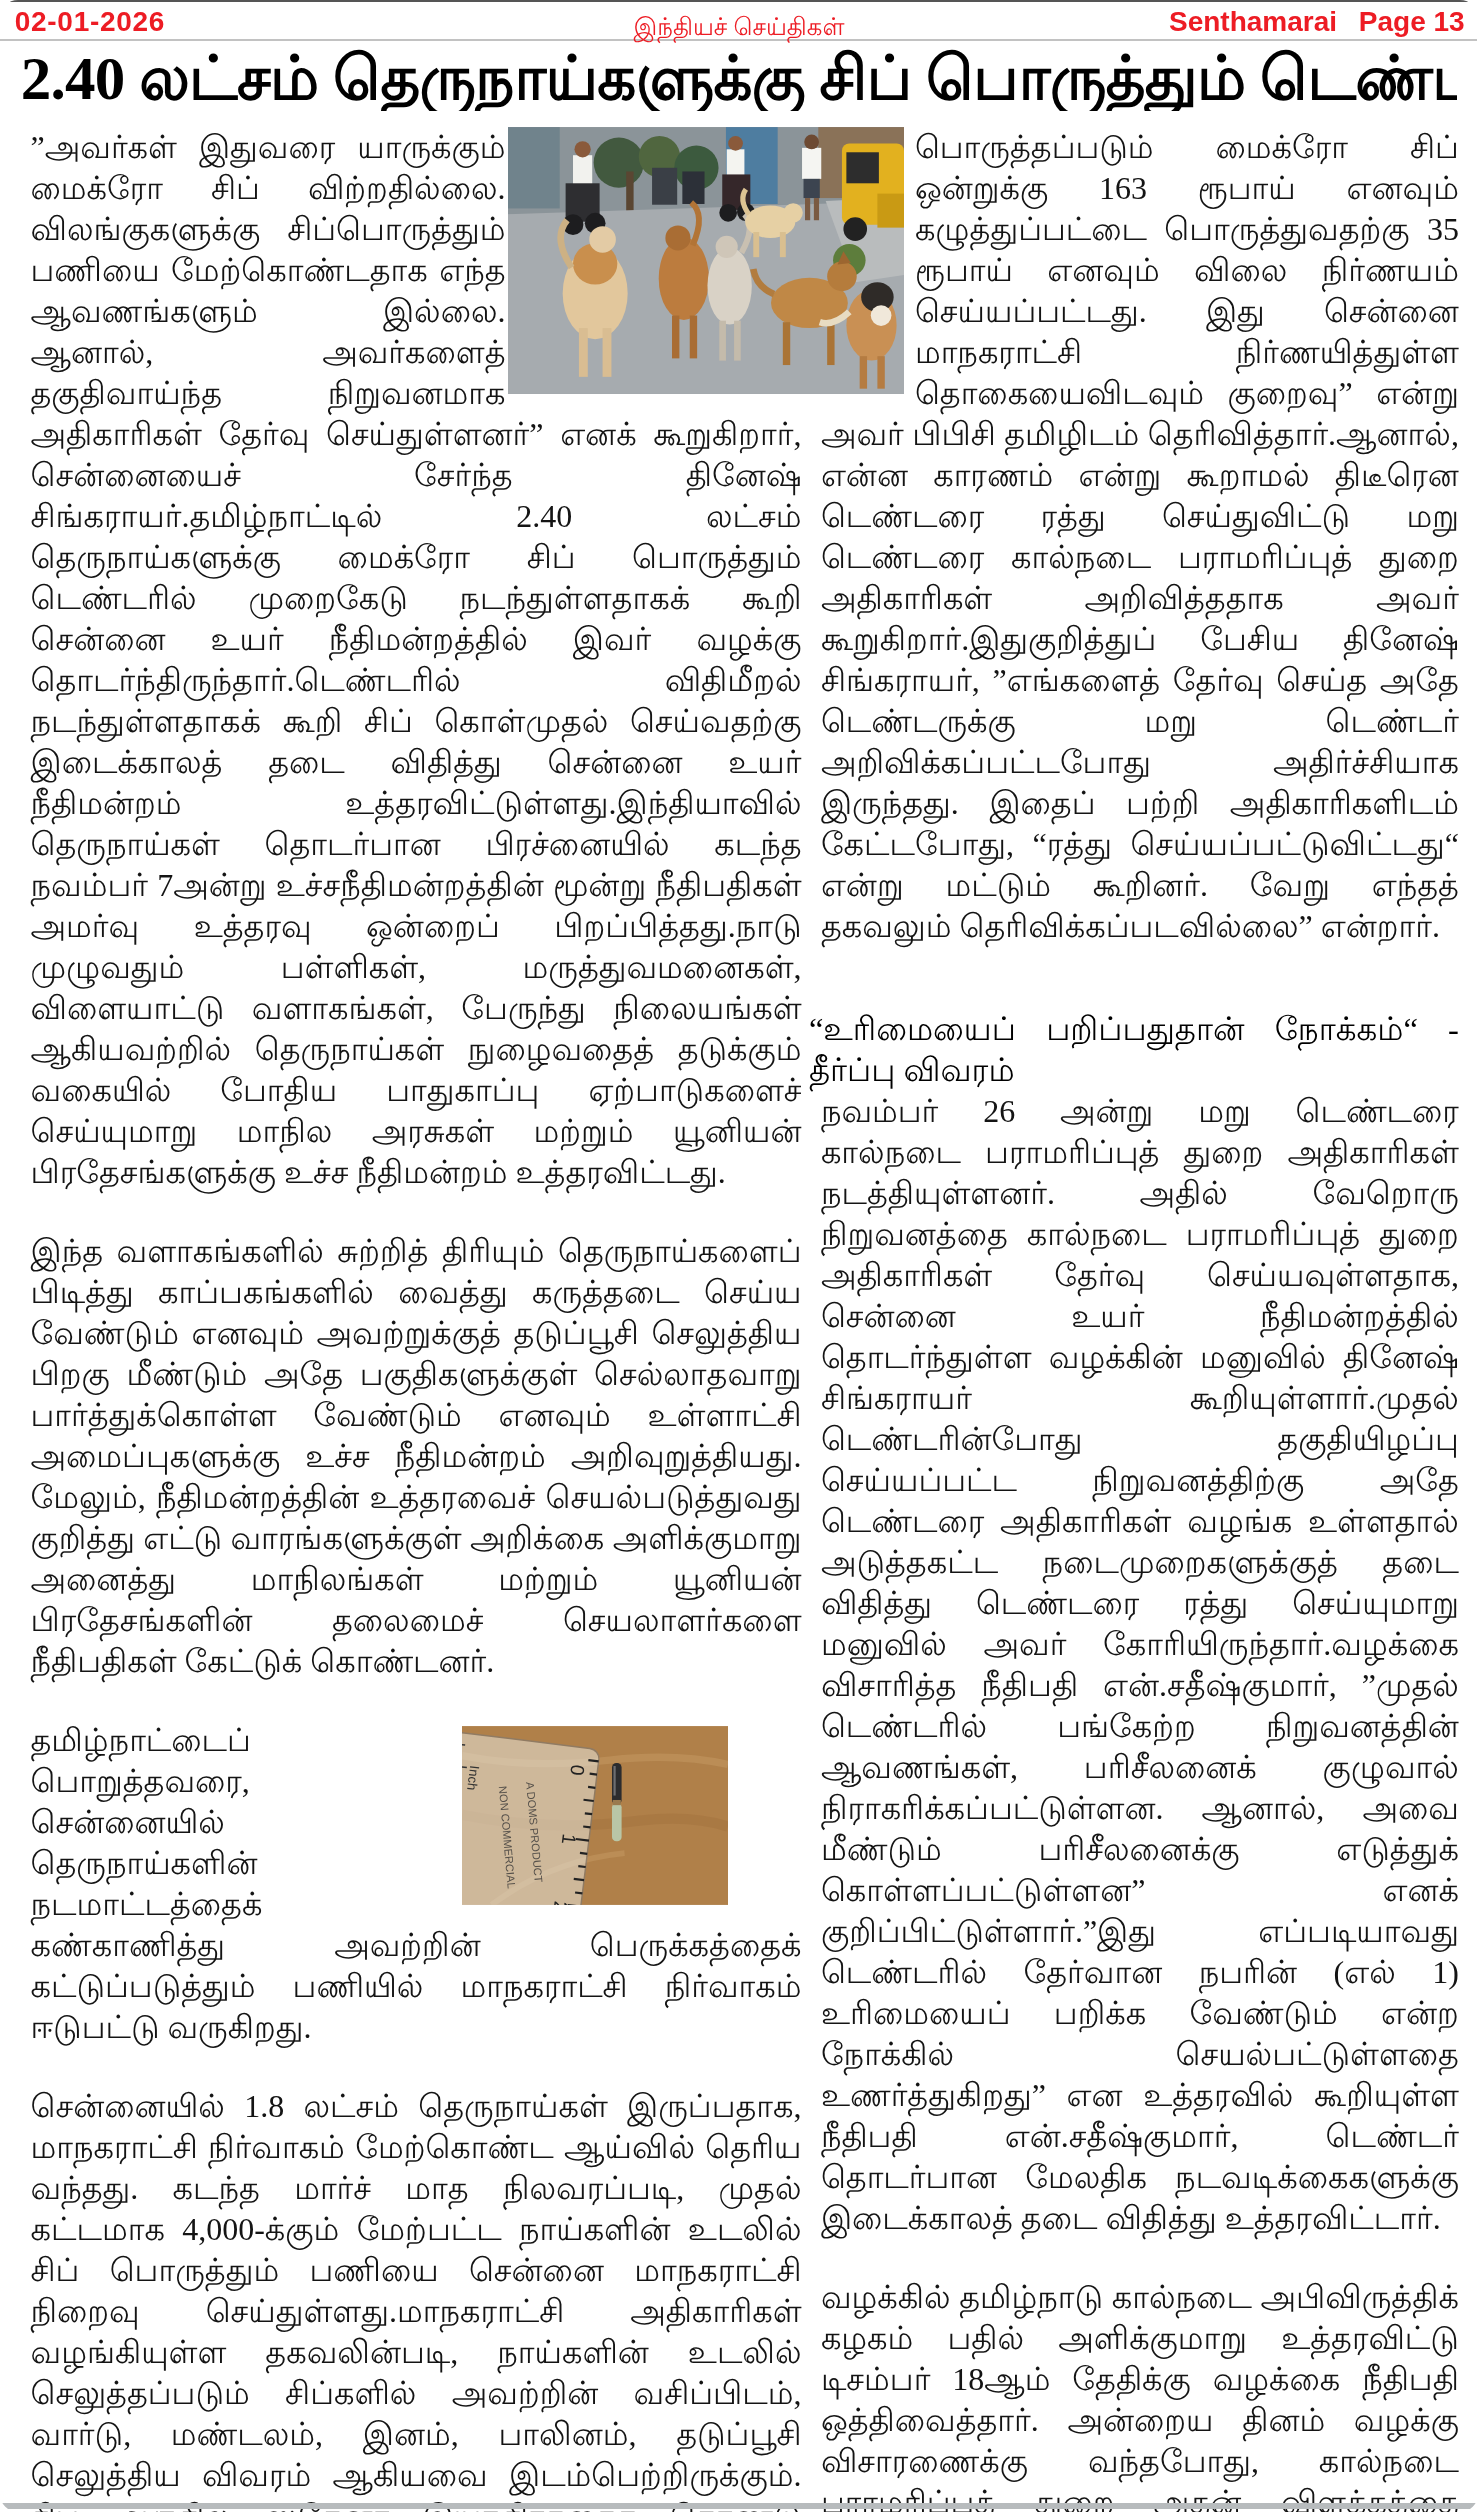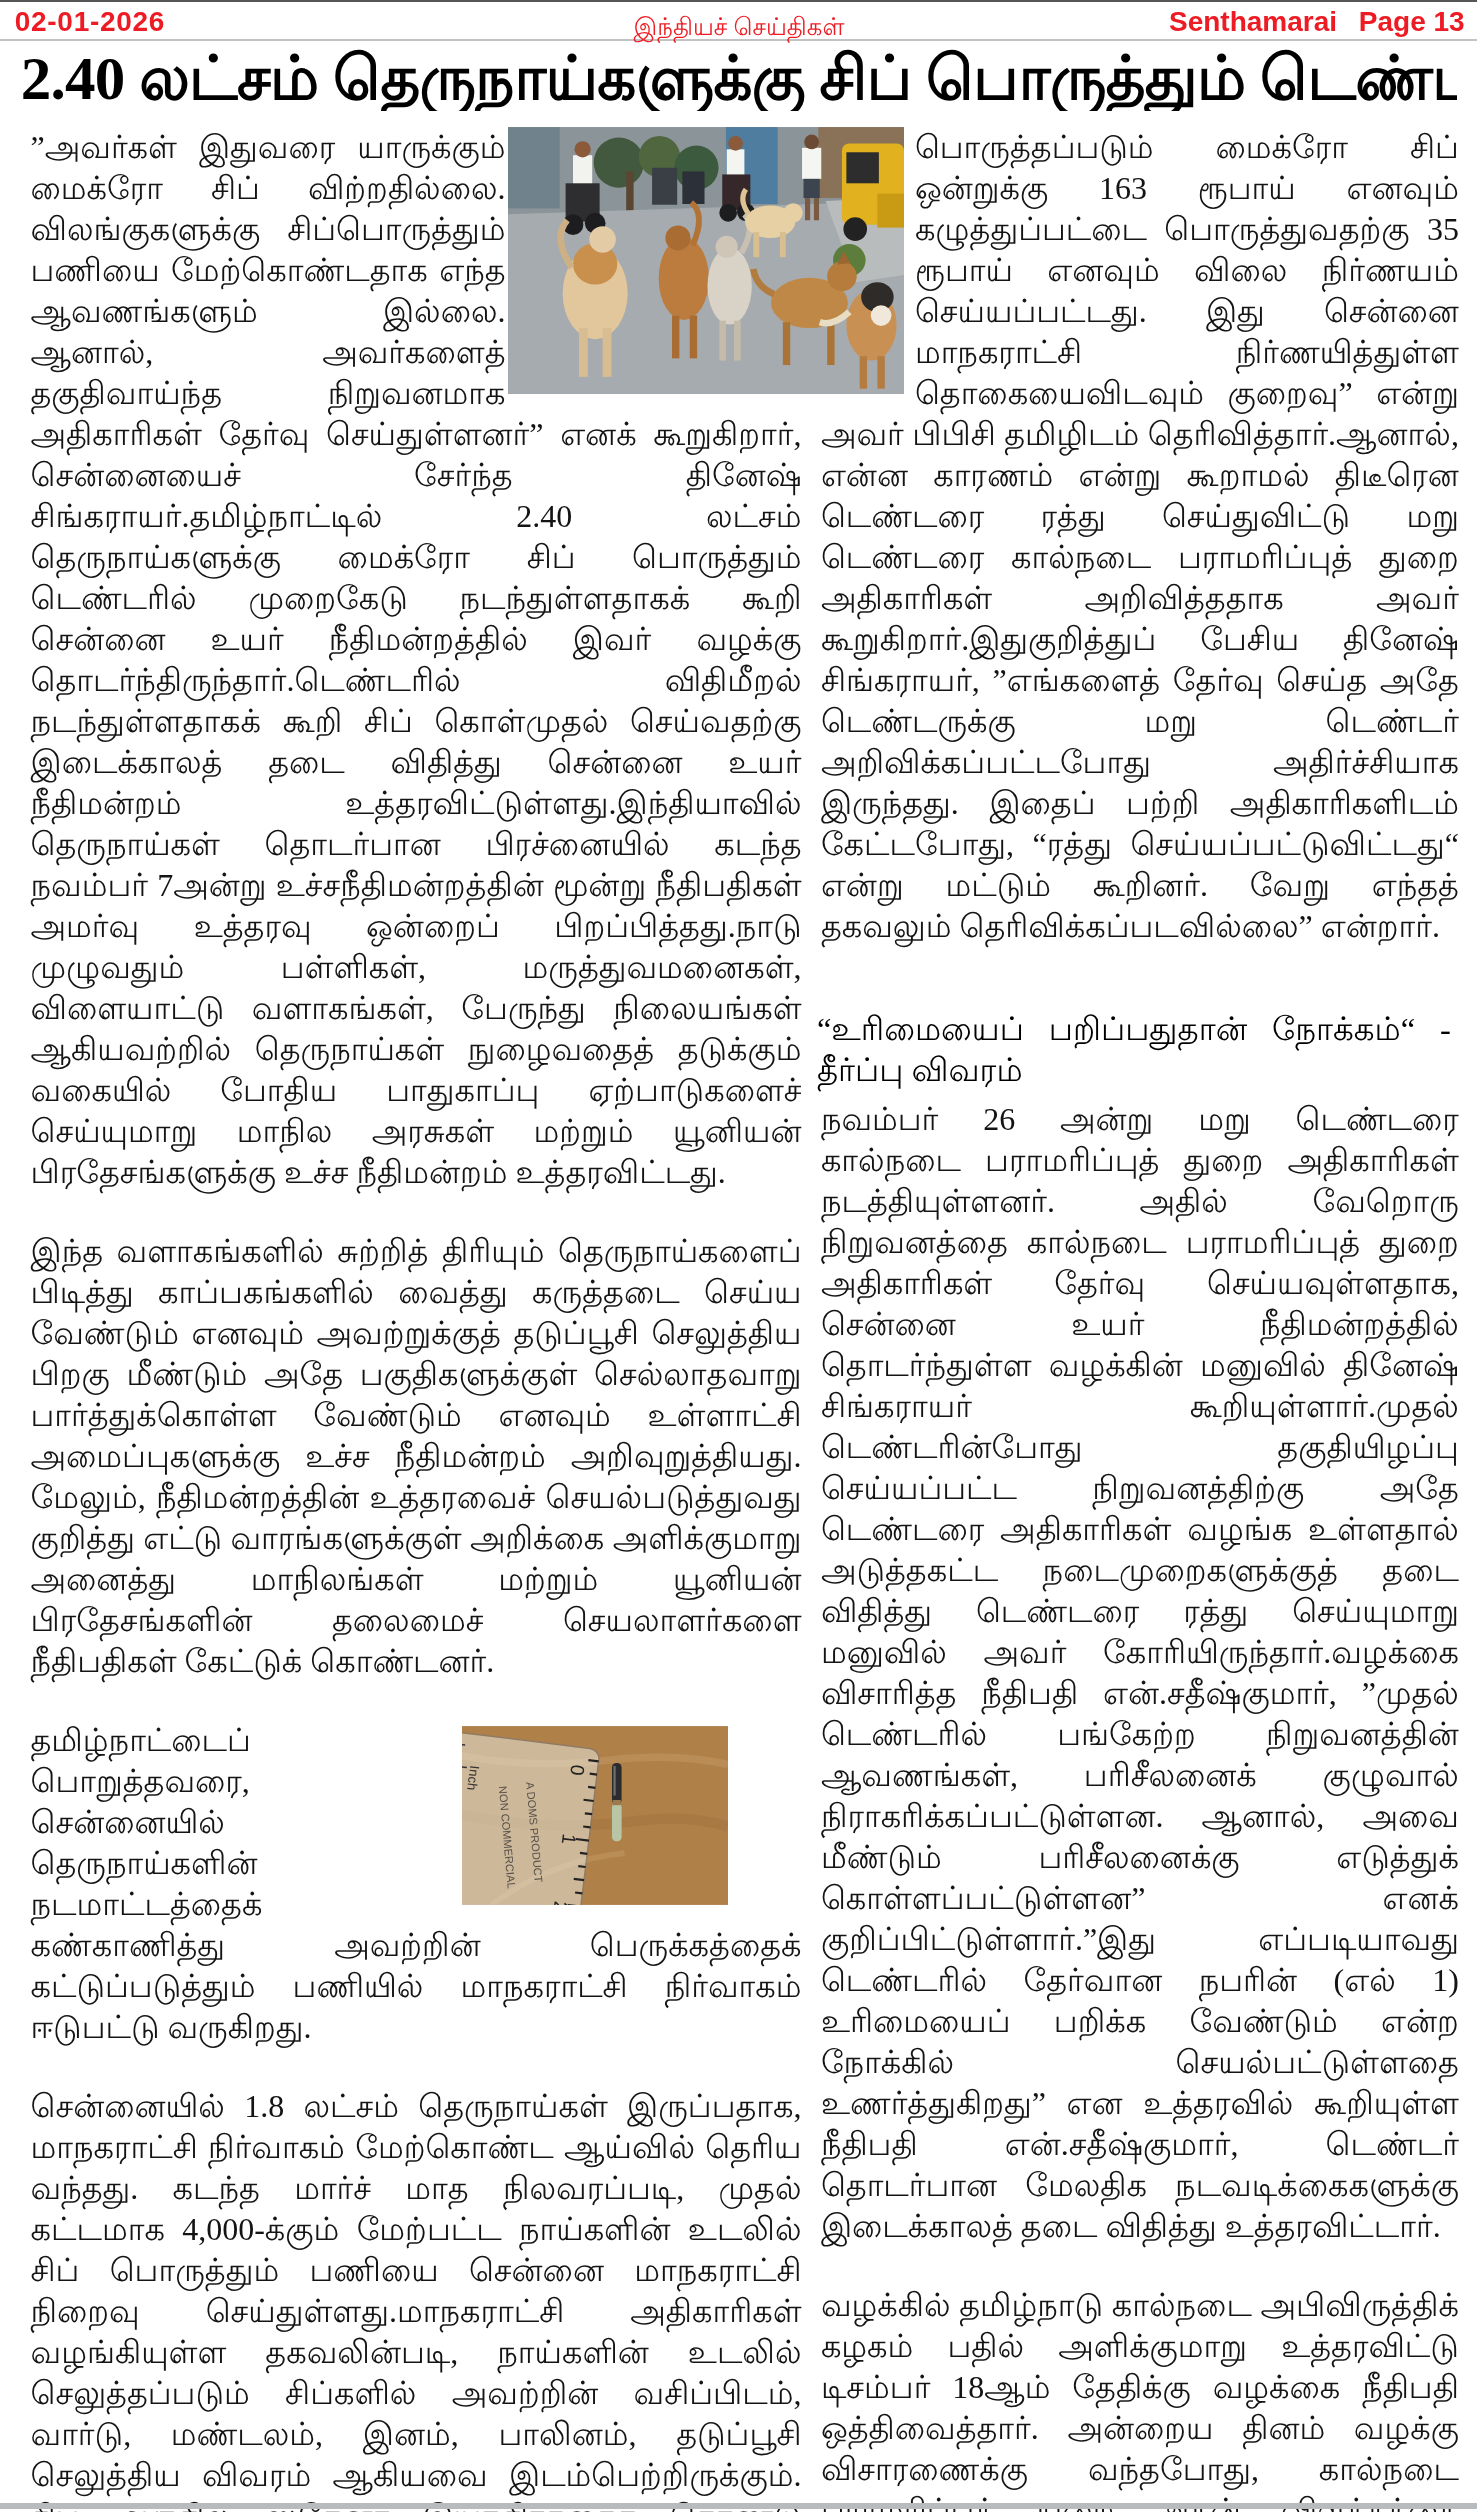--- a/index.html
+++ b/index.html
@@ -1,38 +1,38 @@
 <!DOCTYPE html>
 <html style="font-size:11.8px"><head>
 <meta charset="utf-8">
 <style>
   html,body{margin:0;padding:0;background:#ffffff;}
   .page{position:relative;width:1478px;height:2512px;background:#ffffff;overflow:hidden;
-        font-family:"Liberation Serif", serif;color:#141414;}
+        font-family:"Liberation Serif", serif;color:#141414;border-radius:18px;}
   
   .topbar{position:absolute;top:0;left:0;width:1478px;height:41px;
           border-top:2.2px solid #555;border-bottom:2.2px solid #c2c2c2;background:#fff;box-sizing:border-box;}
   .topbar .date{position:absolute;left:14.8px;top:4.4px;font-family:"Liberation Sans",sans-serif;
                 font-weight:bold;font-size:28px;color:#ed1c24;letter-spacing:0.7px;}
   .topbar .masthead{position:absolute;left:50%;transform:translateX(-50%);top:11px;
                 font-family:"Liberation Serif",serif;font-size:24.4px;color:#ed1c24;}
   .topbar .rightgrp{position:absolute;right:13.3px;top:4.4px;font-family:"Liberation Sans",sans-serif;
                 font-weight:bold;font-size:28px;color:#ed1c24;}
   .topbar .rightgrp span{margin-left:14px;}
   
   .headline{position:absolute;top:47px;left:20.7px;width:1436px;margin:0;
             font-family:"Liberation Serif",serif;font-weight:bold;font-size:61px;line-height:1.05;
             color:#000;white-space:nowrap;overflow:hidden;letter-spacing:-0.7px;}
   
   .body-grid{position:absolute;top:127px;left:18.5px;width:1441px;display:flex;gap:7.4px;}
   .col{font-size:32px;line-height:41px;text-align:justify;}
   .col-left{width:783px;}
   .col-right{width:650px;}
   .col p{margin:0 0 38px 12px;}
-  .col h2{margin:8px;font-size:32.5px;font-weight:normal;line-height:41px;color:#000;}
+  .col h2{margin:0;font-size:32.5px;font-weight:normal;line-height:41px;color:#000;}
   .col h2.mt{margin-top:62px;}
   .ph1-spacer{float:right;width:296px;height:276px;}
   .ph1-spacer-r{float:left;width:106px;height:276px;}
   
   .photo{background:#ddd;overflow:hidden;}
   .photo1{position:absolute;left:508px;top:127px;width:396px;height:267px;}
   .photo2{float:right;width:266px;height:179px;margin:5.9px 74px 11.8px 19px;}
   .photo svg{display:block;}
   
   .bottom-rule{position:absolute;left:0;top:2503px;width:1478px;height:5.9px;background:#b7bbbd;}

